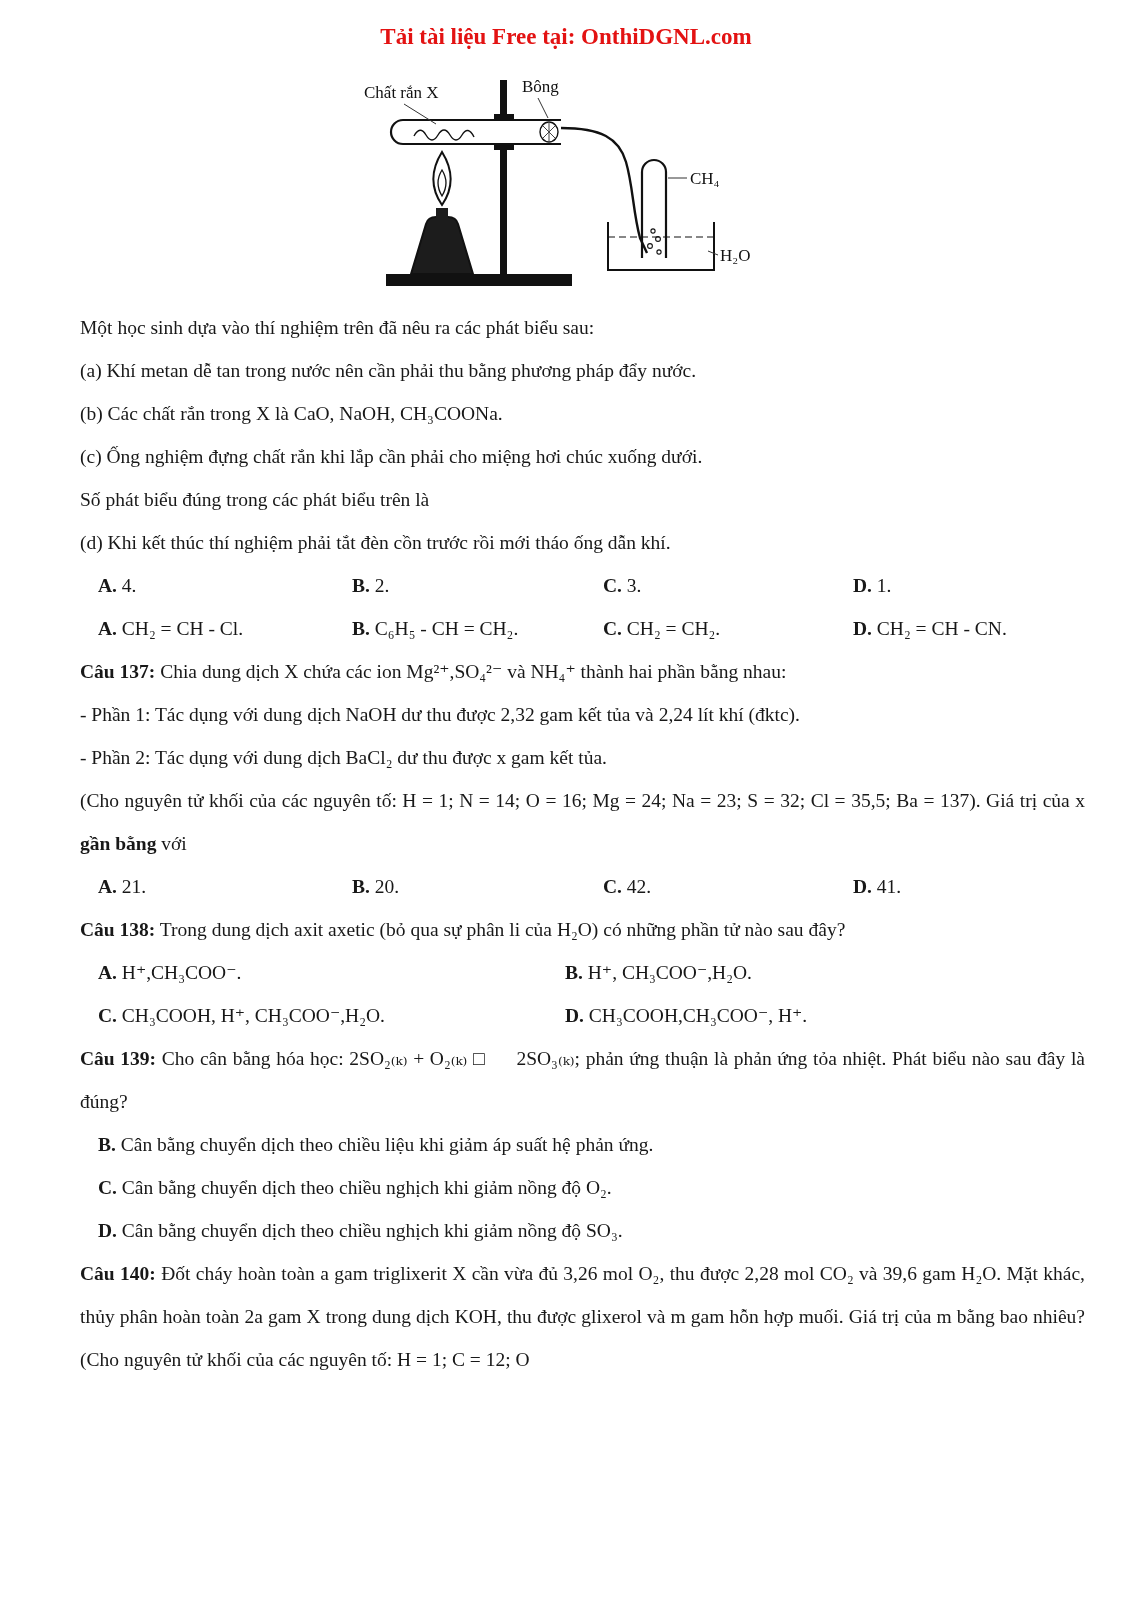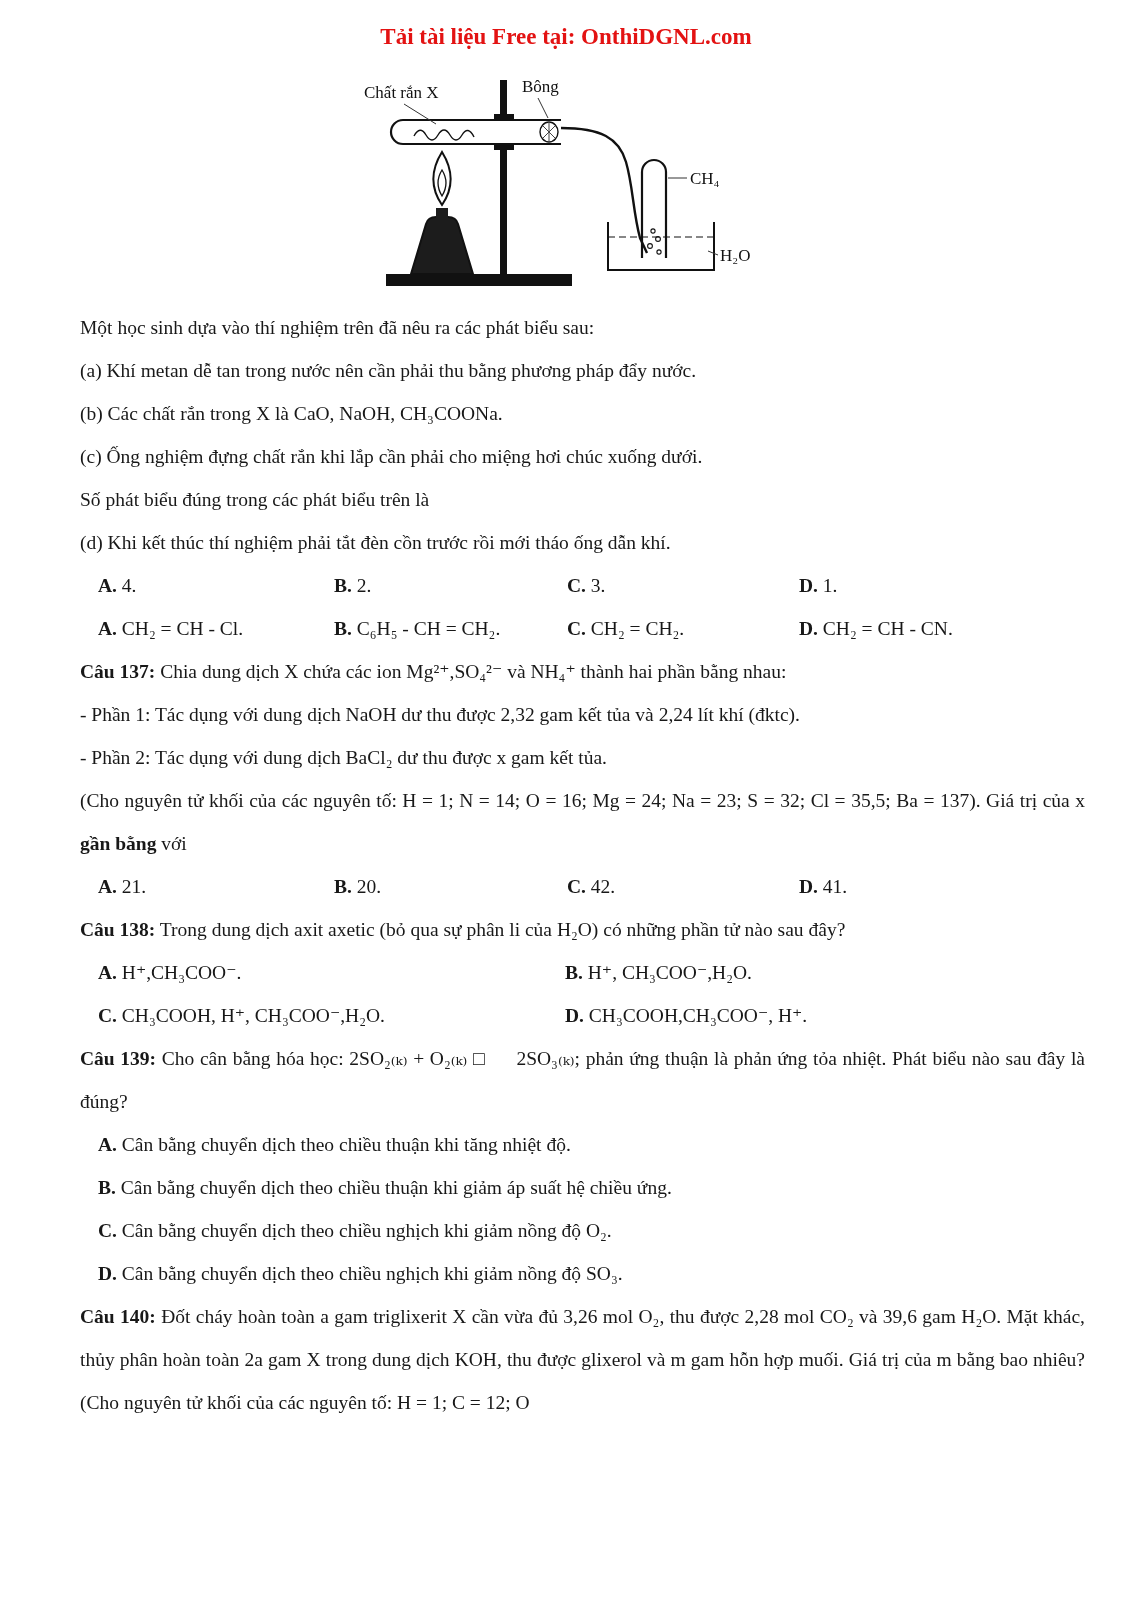--- a/index.html
+++ b/index.html
@@ -10,21 +10,21 @@
   }
   .page{width:1132px;height:1600px;position:relative;background:#fff;}
   .site-header{
     text-align:center;padding-top:24px;font-size:23px;font-weight:bold;color:#e31212;
   }
   .diagram-wrap{width:420px;margin:24px auto 0 auto;}
   .content{padding:12px 47px 0 80px;}
   p{margin:0;line-height:43px;}
   .justify{text-align:justify;}
   b{font-weight:bold;}
-  .options4{display:grid;grid-template-columns:236px 233px 232px auto;padding-left:18px;line-height:43px;}
+  .options4{display:grid;grid-template-columns:236px 233px 232px auto;padding-left:18px;line-height:43px;gap:18px;}
   .options2{display:grid;grid-template-columns:467px auto;padding-left:18px;line-height:43px;}
   .optline{padding-left:18px;line-height:43px;}
   svg text{font-family:"Liberation Serif","DejaVu Serif",serif;font-size:17px;fill:#111;}
   svg{display:block;}
 </style>
 </head>
 <body>
 
 <div class="page">
 
@@ -125,21 +125,20 @@
 
     <p><b>Câu 138:</b> <span>Trong dung dịch axit axetic (bỏ qua sự phân li của H₂O) có những phần tử nào sau đây?</span></p>
     <div class="options2">
       <span><b>A.</b> <span>H⁺,CH₃COO⁻.</span></span>
       <span><b>B.</b> <span>H⁺, CH₃COO⁻,H₂O.</span></span>
       <span><b>C.</b> <span>CH₃COOH, H⁺, CH₃COO⁻,H₂O.</span></span>
       <span><b>D.</b> <span>CH₃COOH,CH₃COO⁻, H⁺.</span></span>
     </div>
 
     <p class="justify"><b>Câu 139:</b> <span>Cho cân bằng hóa học: 2SO₂₍ₖ₎ + O₂₍ₖ₎ □   2SO₃₍ₖ₎; phản ứng thuận là phản ứng tỏa nhiệt. Phát biểu nào sau đây là đúng?</span></p>
-    <p class="optline"><b>A.</b> <span>Cân bằng chuyển dịch theo chiều thuận khi tăng nhiệt độ.</span></p>
-    <p class="optline"><b>B.</b> <span>Cân bằng chuyển dịch theo chiều thuận khi giảm áp suất hệ chiều ứng.</span></p>
+    <p class="optline"><b>B.</b> <span>Cân bằng chuyển dịch theo chiều liệu khi giảm áp suất hệ phản ứng.</span></p>
     <p class="optline"><b>C.</b> <span>Cân bằng chuyển dịch theo chiều nghịch khi giảm nồng độ O₂.</span></p>
     <p class="optline"><b>D.</b> <span>Cân bằng chuyển dịch theo chiều nghịch khi giảm nồng độ SO₃.</span></p>
 
     <p class="justify"><b>Câu 140:</b> <span>Đốt cháy hoàn toàn a gam triglixerit X cần vừa đủ 3,26 mol O₂, thu được 2,28 mol CO₂ và 39,6 gam H₂O. Mặt khác, thủy phân hoàn toàn 2a gam X trong dung dịch KOH, thu được glixerol và m gam hỗn hợp muối. Giá trị của m bằng bao nhiêu? (Cho nguyên tử khối của các nguyên tố: H = 1; C = 12; O</span></p>
 
   </div>
 </div>
 
 </body></html>

